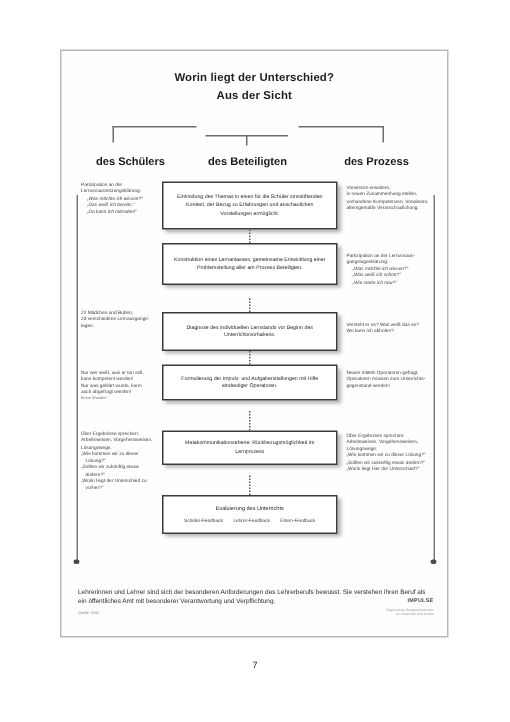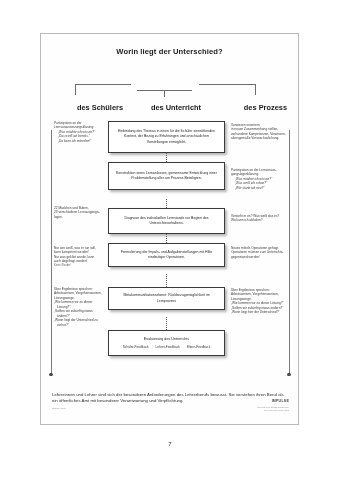--- a/index.html
+++ b/index.html
@@ -46,21 +46,21 @@
   .stem {
     position: absolute;
     border-left: 1.1px solid #6d6d6d;
   }
   
   .col-head {
     position: absolute;
     font-size: 7.4px;
     font-weight: bold;
     color: #1a1a1a;
-    text-align: right;
+    text-align: center;
     white-space: nowrap;
   }
   
   .cbox {
     position: absolute;
     background: #ffffff;
     border: 0.9px solid #3a3a3a;
     box-shadow: 2.2px 2.2px 2.4px rgba(120,120,120,0.55);
     display: flex;
     align-items: center;
@@ -159,29 +159,30 @@
 </style>
 </head>
 <body>
 
 <div id="page">
 
   <div id="sheet">
 
     <div id="title-block">
       <div class="t-line">Worin liegt der Unterschied?</div>
+      <div class="t-line">Aus der Sicht</div>
     </div>
 
     <div class="bracket l-tick" style="left:34px; top:50px; width:56px; height:11px;"></div>
     <div class="bracket r-tick" style="left:158px; top:50px; width:57px; height:11px;"></div>
     <div class="bracket" style="left:96px; top:56px; width:55px; height:1px;"></div>
     <div class="stem" style="left:123px; top:56px; height:7px;"></div>
 
     <div class="col-head" style="left:10px; top:69px; width:72px;">des Schülers</div>
-    <div class="col-head" style="left:88px; top:69px; width:72px;">des Unterricht</div>
+    <div class="col-head" style="left:88px; top:69px; width:72px;">des Beteiligten</div>
     <div class="col-head" style="left:174px; top:69px; width:72px;">des Prozess</div>
 
     <div class="rail" style="left:10px; top:96px; height:245px;"></div>
     <div class="rail" style="left:248px; top:96px; height:245px;"></div>
     <div class="rail-dot" style="left:8.3px; top:339px;"></div>
     <div class="rail-dot" style="left:246.3px; top:339px;"></div>
 
     <div class="conn" style="left:125px; top:119px; height:9px;"></div>
     <div class="conn" style="left:125px; top:165px; height:9px;"></div>
     <div class="conn" style="left:125px; top:200px; height:9px;"></div>

